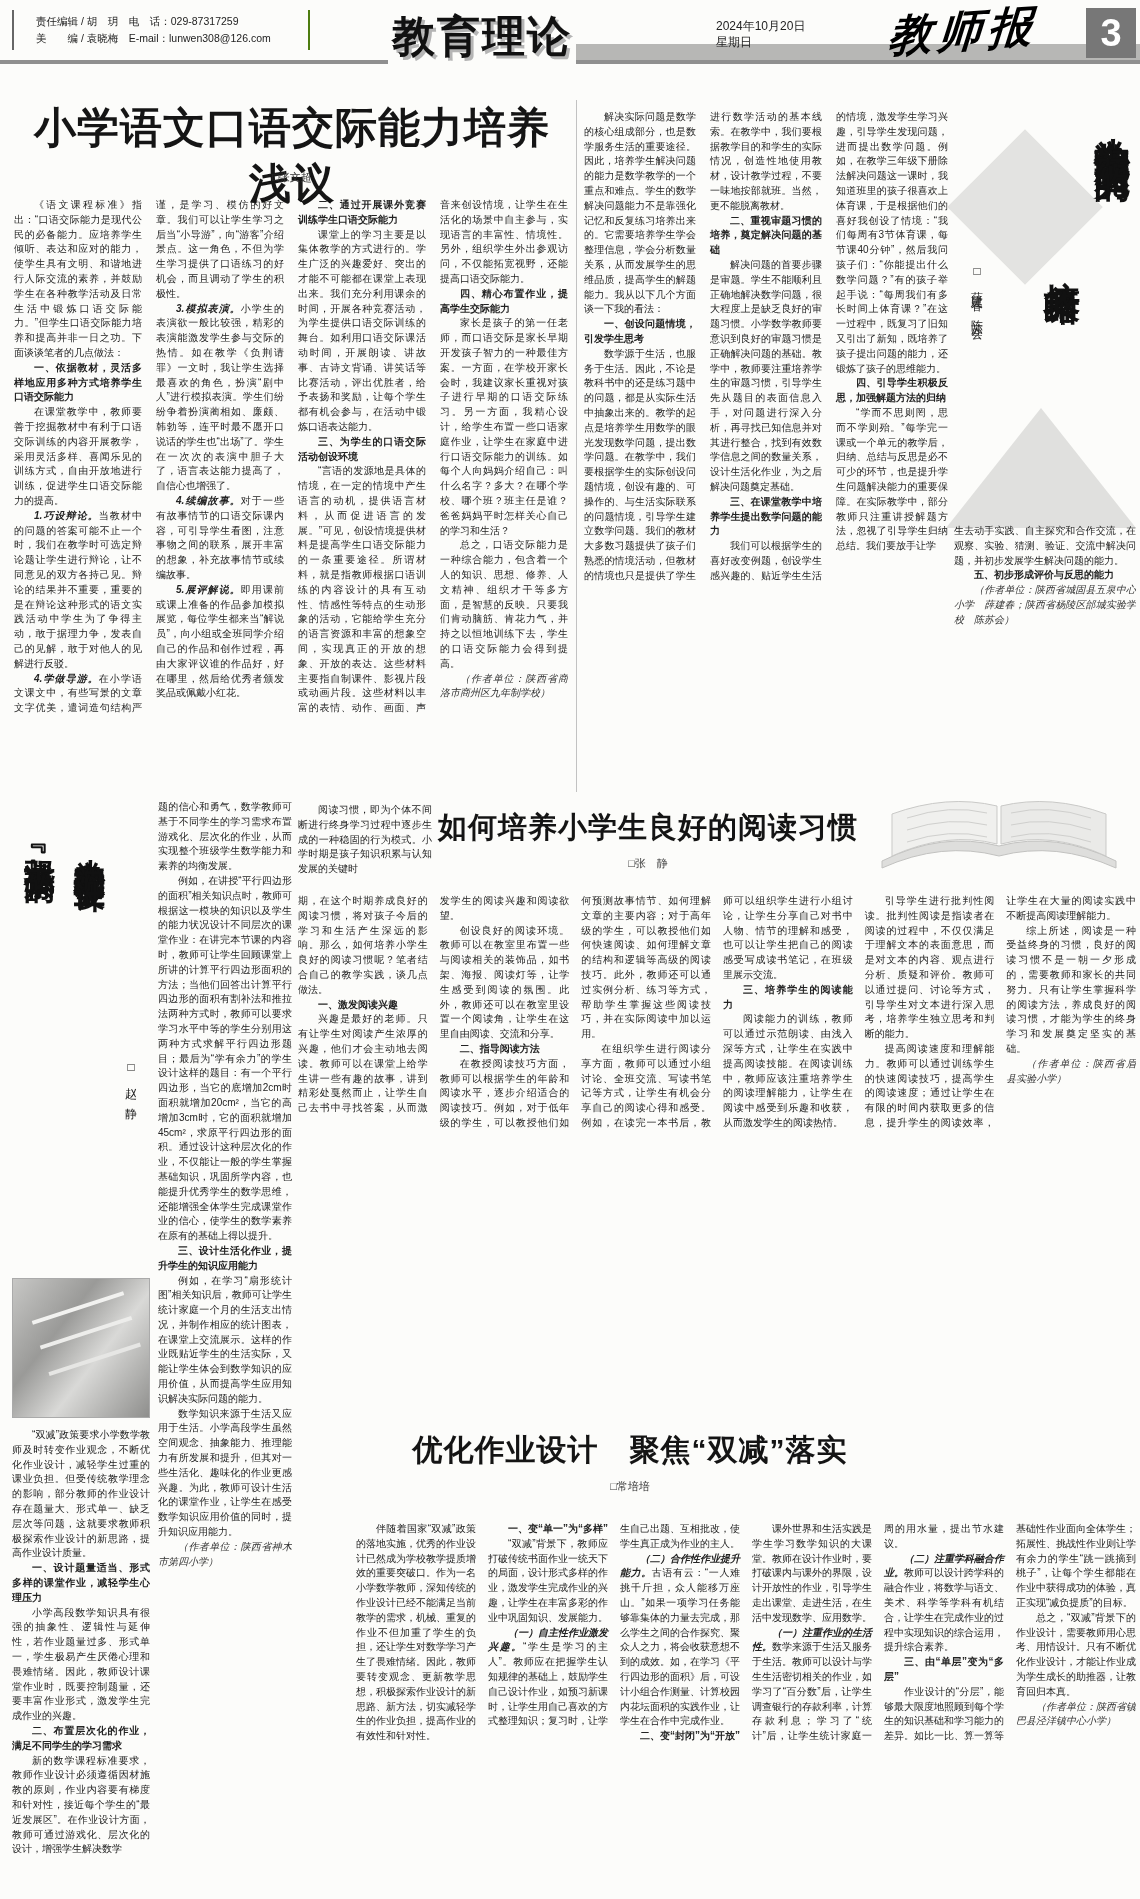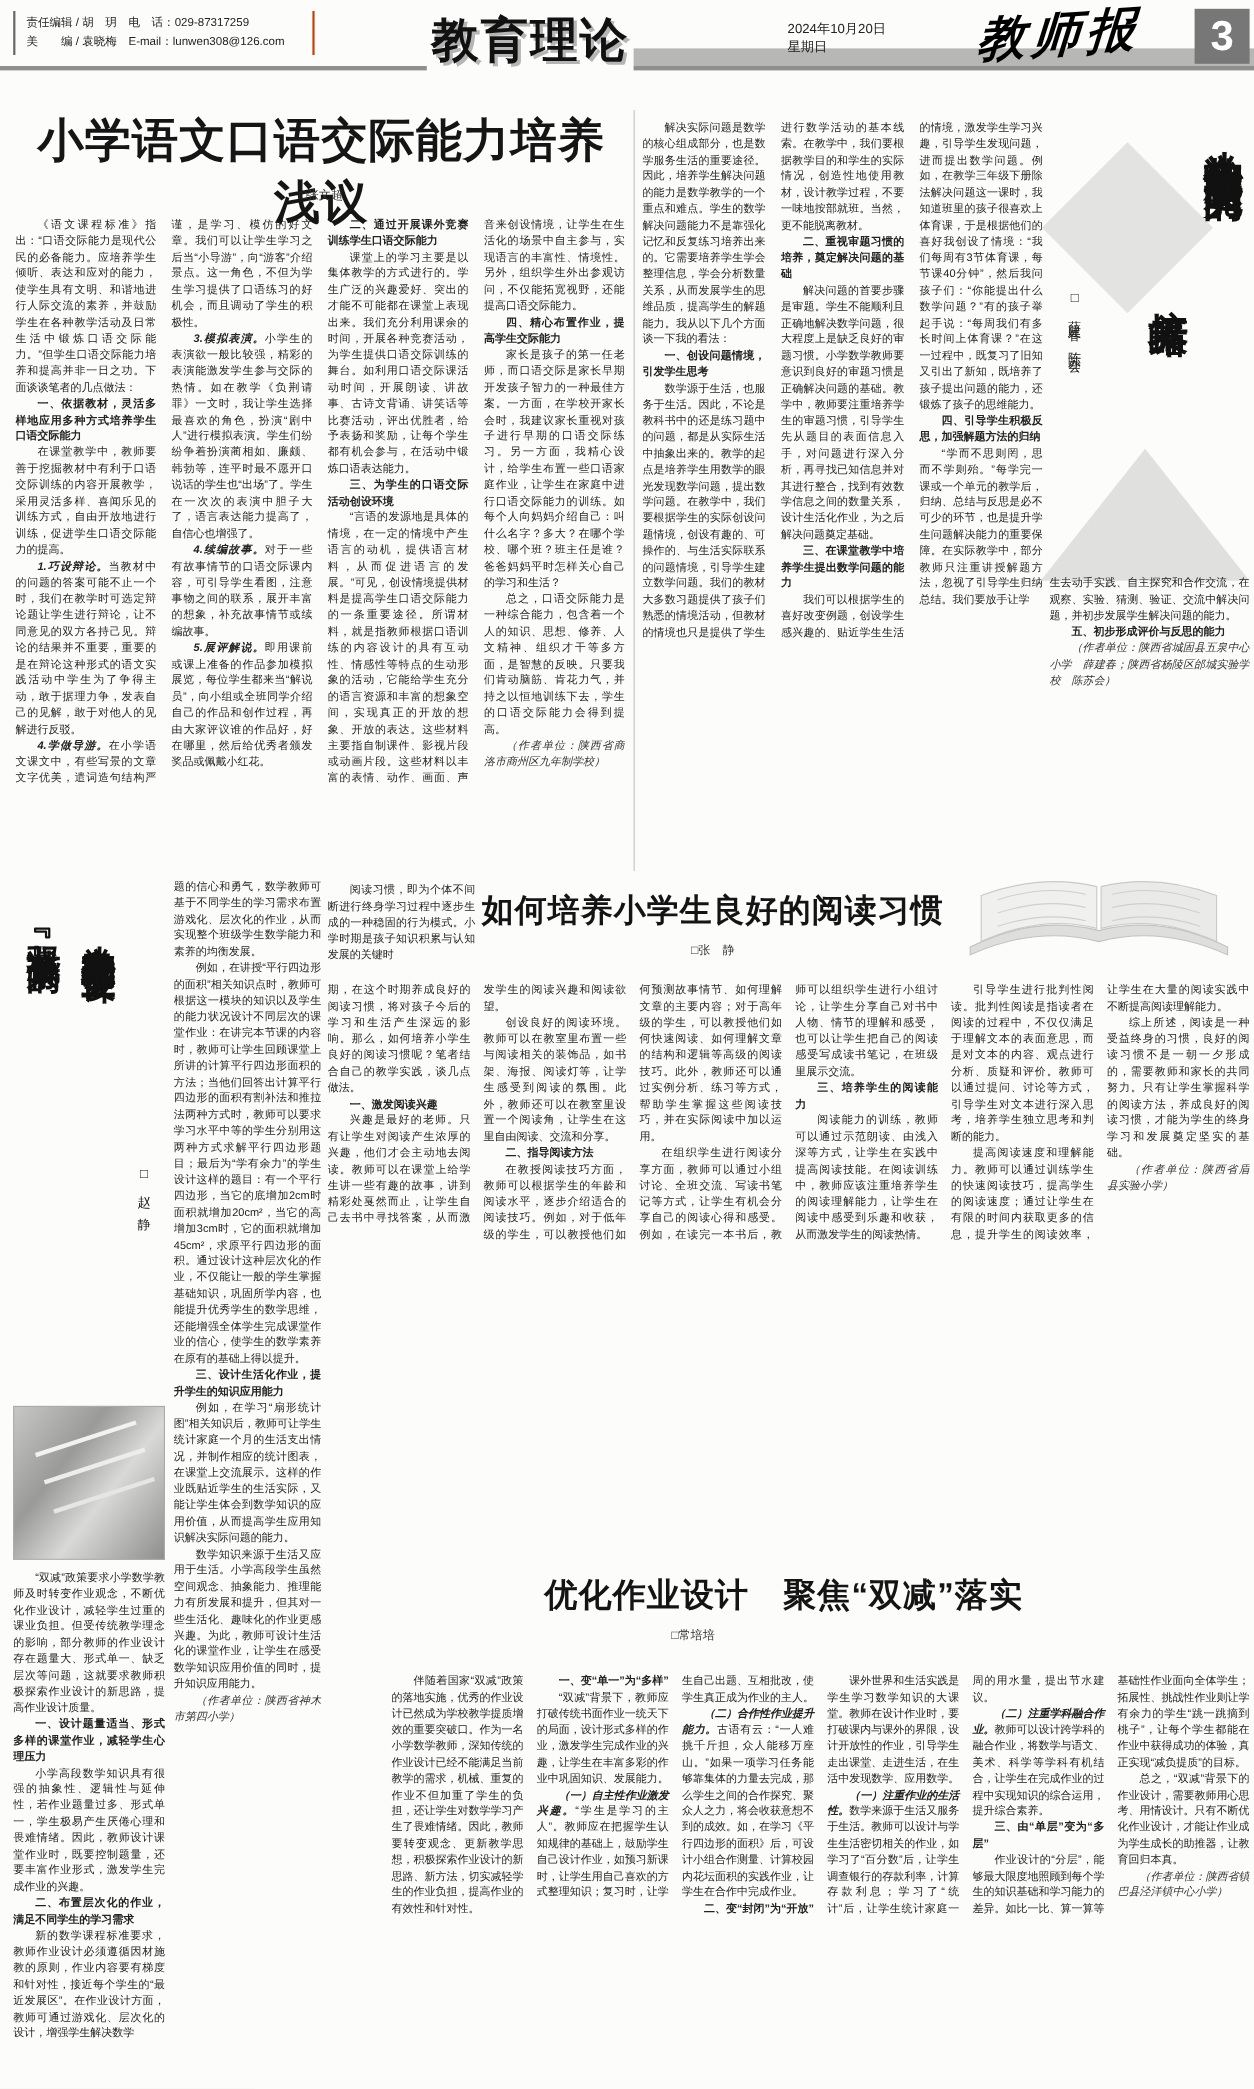--- a/index.html
+++ b/index.html
@@ -1,20 +1,20 @@
 <!DOCTYPE html>
 <html><head>
 <meta charset="utf-8">
 <style>
   html,body{margin:0;padding:0;background:#d8d8d4;}
   .page{position:relative;width:1140px;height:1899px;background:#fcfcfa;margin:0 auto;
         font-family:"Liberation Sans",sans-serif;color:#1c1c1c;overflow:hidden;}
   
-  .mh-left{position:absolute;left:12px;top:10px;width:250px;padding:3px 10px;
-           border-left:2px solid #666;border-right:2px solid #c2410c;
+  .mh-left{position:absolute;left:12px;top:10px;width:250px;padding:3px 22px;
+           border-left:2px solid #666;border-right:2px solid #4d7c0f;
            font-size:10.5px;line-height:17px;white-space:nowrap;color:#222;}
   .mh-rule{position:absolute;left:0;top:60px;width:1140px;height:4px;background:#8f8f8f;}
   .mh-band{position:absolute;left:556px;top:44px;width:584px;height:17px;background:#b7b7b5;}
   .mh-title{position:absolute;left:388px;top:6px;width:180px;text-align:center;
             font-size:43px;font-weight:900;letter-spacing:2px;color:#111;background:#fcfcfa;
             text-shadow:3px 3px 0 #b5b5b5;padding:2px 4px 6px 4px;}
   .mh-date{position:absolute;left:716px;top:18px;width:110px;text-align:left;
            font-size:12px;line-height:16px;color:#222;}
   .mh-paper{position:absolute;left:848px;top:2px;width:230px;text-align:center;
             font-family:"DejaVu Serif",serif;font-style:italic;font-weight:700;
@@ -66,21 +66,21 @@
   .sj-col2{position:absolute;left:158px;top:800px;width:134px;height:1092px;}
   
   .rd-lead{position:absolute;left:298px;top:803px;width:134px;height:86px;}
   .rd-headblock{position:absolute;left:436px;top:808px;width:424px;height:80px;text-align:center;}
   .rd-title{font-size:29px;font-weight:900;letter-spacing:1px;color:#141414;}
   .rd-byline{font-size:11px;margin-top:8px;color:#333;}
   .rd-book{position:absolute;left:862px;top:786px;width:274px;height:100px;}
   .rd-body{position:absolute;left:298px;top:894px;width:838px;height:518px;}
   
   .hw-headblock{position:absolute;left:330px;top:1430px;width:600px;height:84px;text-align:center;}
-  .hw-title{font-size:30px;font-weight:900;letter-spacing:1px;color:#141414;text-align:right;}
+  .hw-title{font-size:30px;font-weight:900;letter-spacing:1px;color:#141414;}
   .hw-byline{font-size:11px;margin-top:8px;color:#333;}
   .hw-body{position:absolute;left:356px;top:1522px;width:780px;height:372px;}
 </style>
 </head>
 <body>
 
 <div class="page">
 
   <div>
     <div class="mh-left">

